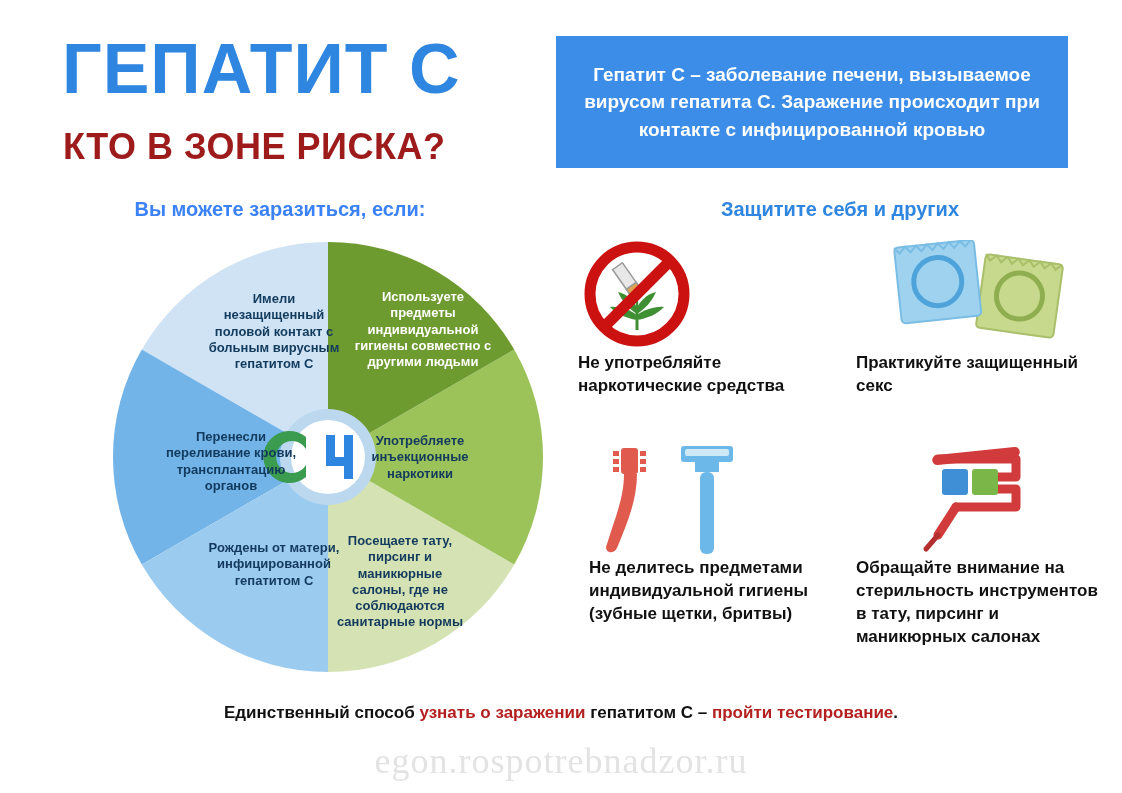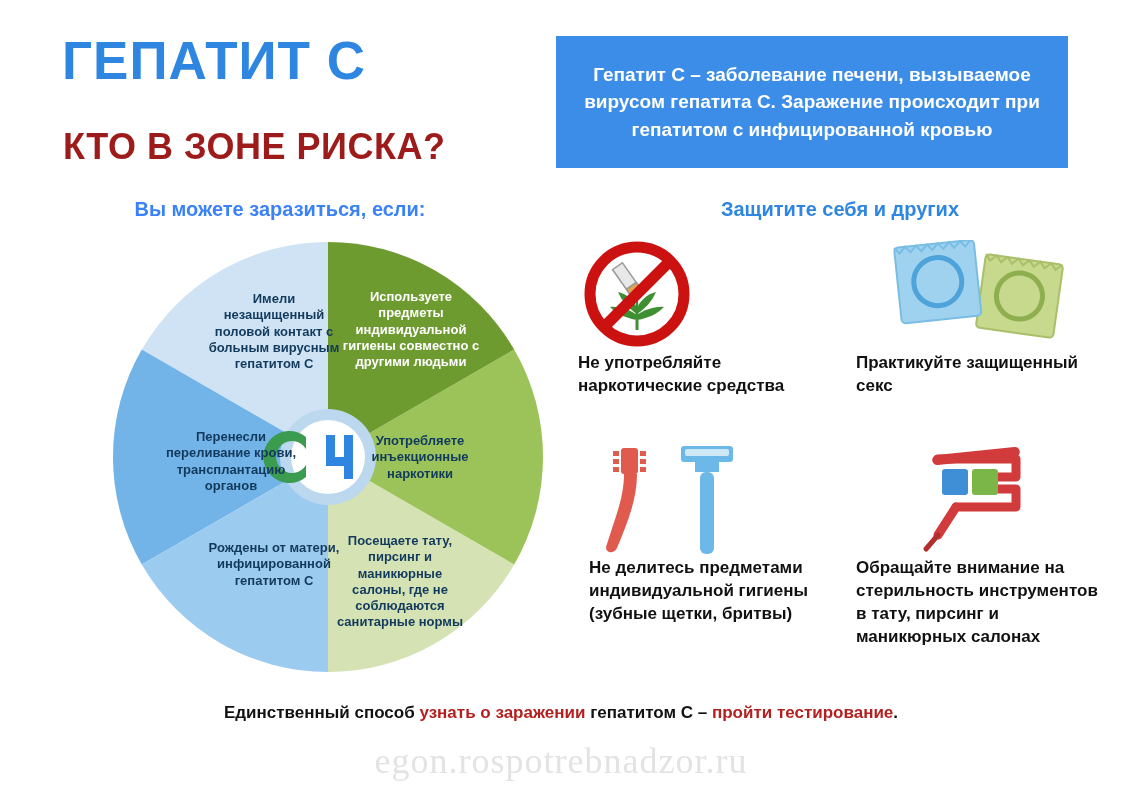--- a/index.html
+++ b/index.html
@@ -19,21 +19,21 @@
     position: relative;
     width: 1122px;
     height: 793px;
   }
 
   
   .title-main {
     position: absolute;
     left: 62px;
     top: 34px;
-    font-size: 53px;
+    font-size: 70px;
     font-weight: bold;
     letter-spacing: 1px;
     color: #2f86e0;
     line-height: 1;
     white-space: nowrap;
   }
   .title-sub {
     position: absolute;
     left: 63px;
     top: 126px;
@@ -100,21 +100,21 @@
   }
   .wheel-label {
     position: absolute;
     text-align: center;
     font-size: 13px;
     font-weight: bold;
     line-height: 1.25;
     color: #123a5c;
   }
   .wl0 { left: 96px;  top: 54px;  width: 140px; }    
-  .wl1 { left: 228px; top: 52px;  width: 150px; color:#ffffff; } 
+  .wl1 { left: 240px; top: 52px;  width: 150px; color:#ffffff; } 
   .wl2 { left: 242px; top: 196px; width: 140px; }    
   .wl3 { left: 222px; top: 296px; width: 140px; }    
   .wl4 { left: 96px;  top: 303px; width: 140px; }    
   .wl5 { left: 48px;  top: 192px; width: 150px; }    
 
   
   .tips {
     position: absolute;
     left: 566px;
     top: 240px;
@@ -169,21 +169,21 @@
 </style>
 </head>
 <body>
 
 <div class="page">
 
   <div class="title-main">ГЕПАТИТ С</div>
   <div class="title-sub">КТО В ЗОНЕ РИСКА?</div>
 
   <div class="header-box">
-    <div class="header-box-text">Гепатит С – заболевание печени, вызываемое вирусом гепатита С. Заражение происходит при гепатитом с инфицированной кровью</div>
+    <div class="header-box-text">Гепатит С – заболевание печени, вызываемое вирусом гепатита С. Заражение происходит при контакте с инфицированной кровью</div>
   </div>
 
   <div class="sec-head-left">Вы можете заразиться, если:</div>
   <div class="sec-head-right">Защитите себя и других</div>
 
   <div class="wheel">
     <svg width="440" height="440" viewBox="0 0 440 440">
 
       <g transform="translate(220,220)">
 

